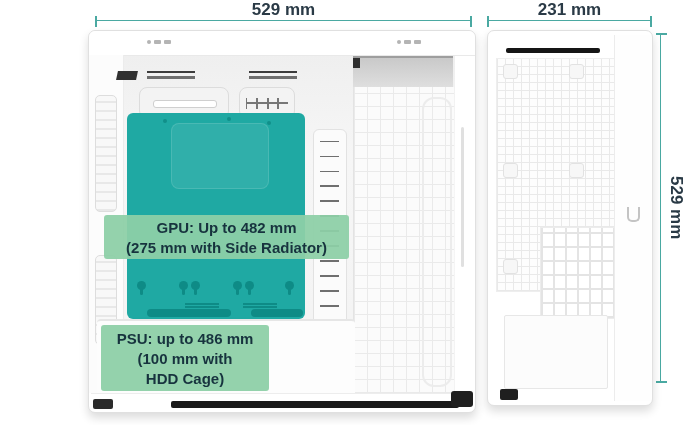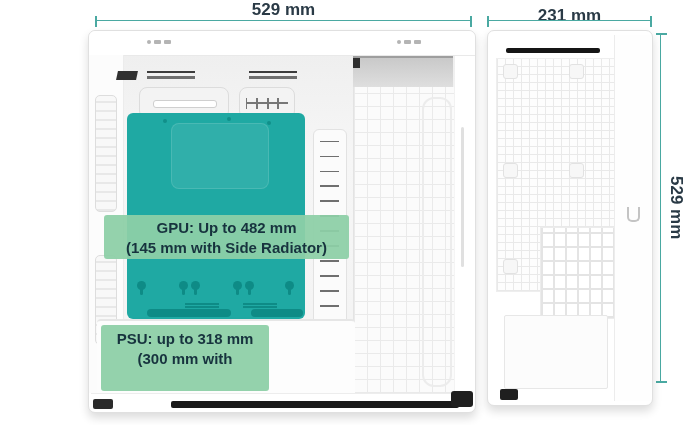--- a/index.html
+++ b/index.html
@@ -50,21 +50,21 @@
   .handle{position:absolute;width:9px;height:13px;border:2px solid #c4c4c4;border-top:none;border-radius:0 0 5px 5px;}
 </style>
 </head>
 <body>
 
 <div id="stage">
 
   <div class="dimlabel" style="left:95px;top:0;width:377px;">529 mm</div>
   <div class="dimline-h" style="left:95px;top:20px;width:377px;"></div>
 
-  <div class="dimlabel" style="left:487px;top:0;width:165px;margin-top:6px;">231 mm</div>
+  <div class="dimlabel" style="left:487px;top:0;width:165px;">231 mm</div>
   <div class="dimline-h" style="left:487px;top:20px;width:165px;"></div>
 
   <div class="dimline-v" style="left:660px;top:33px;height:350px;"></div>
   <div class="dimlabel-v" style="left:666px;top:33px;height:350px;">529 mm</div>
 
   <div class="case" style="left:88px;top:30px;width:386px;height:381px;">
 
     <div class="abs" style="left:34px;top:24px;width:332px;height:338px;background:linear-gradient(180deg,#efefef,#f6f6f6 30%,#f3f3f3);"></div>
 
     <div class="abs" style="left:0;top:0;width:386px;height:24px;background:#fff;border-bottom:1px solid #e9e9e9;border-radius:7px 7px 0 0;"></div>
@@ -122,26 +122,27 @@
     <div class="mesh13 abs" style="left:264px;top:56px;width:100px;height:306px;border-left:1px solid #e3e3e3;">
       <div class="abs" style="left:68px;top:10px;width:26px;height:286px;border:2.5px solid #ececec;border-radius:12px;"></div>
     </div>
 
     <div class="abs" style="left:372px;top:96px;width:3px;height:140px;background:#e0e0e0;border-radius:2px;"></div>
 
     <div class="abs" style="left:8px;top:288px;width:258px;height:74px;background:#fdfdfd;border-top:2px solid #e6e6e6;border-radius:4px 4px 0 0;"></div>
 
     <div class="annot" style="left:15px;top:184px;width:245px;height:44px;padding-top:3px;box-sizing:border-box;">
       <div>GPU: Up to 482 mm</div>
-      <div>(145 mm with Side Radiator)</div>
+      <div>(275 mm with Side Radiator)</div>
     </div>
 
     <div class="annot" style="left:12px;top:294px;width:168px;height:66px;padding-top:4px;box-sizing:border-box;">
-      <div>PSU: up to 318 mm</div>
-      <div>(300 mm with</div>
+      <div>PSU: up to 486 mm</div>
+      <div>(100 mm with</div>
+      <div>HDD Cage)</div>
     </div>
 
     <div class="abs" style="left:2px;top:362px;width:382px;height:17px;background:#fff;border-top:1px solid #ededed;border-radius:0 0 6px 6px;"></div>
     <div class="abs" style="left:82px;top:370px;width:288px;height:7px;background:#1a1a1a;border-radius:2px;"></div>
     <div class="abs" style="left:4px;top:368px;width:20px;height:10px;background:#2b2b2b;border-radius:2px;"></div>
     <div class="abs" style="left:362px;top:360px;width:22px;height:16px;background:#1f1f1f;border-radius:3px;"></div>
   </div>
 
   <div class="case" style="left:487px;top:30px;width:164px;height:374px;">
     <div class="abs" style="left:18px;top:17px;width:94px;height:5px;background:#151515;border-radius:2px;"></div>

